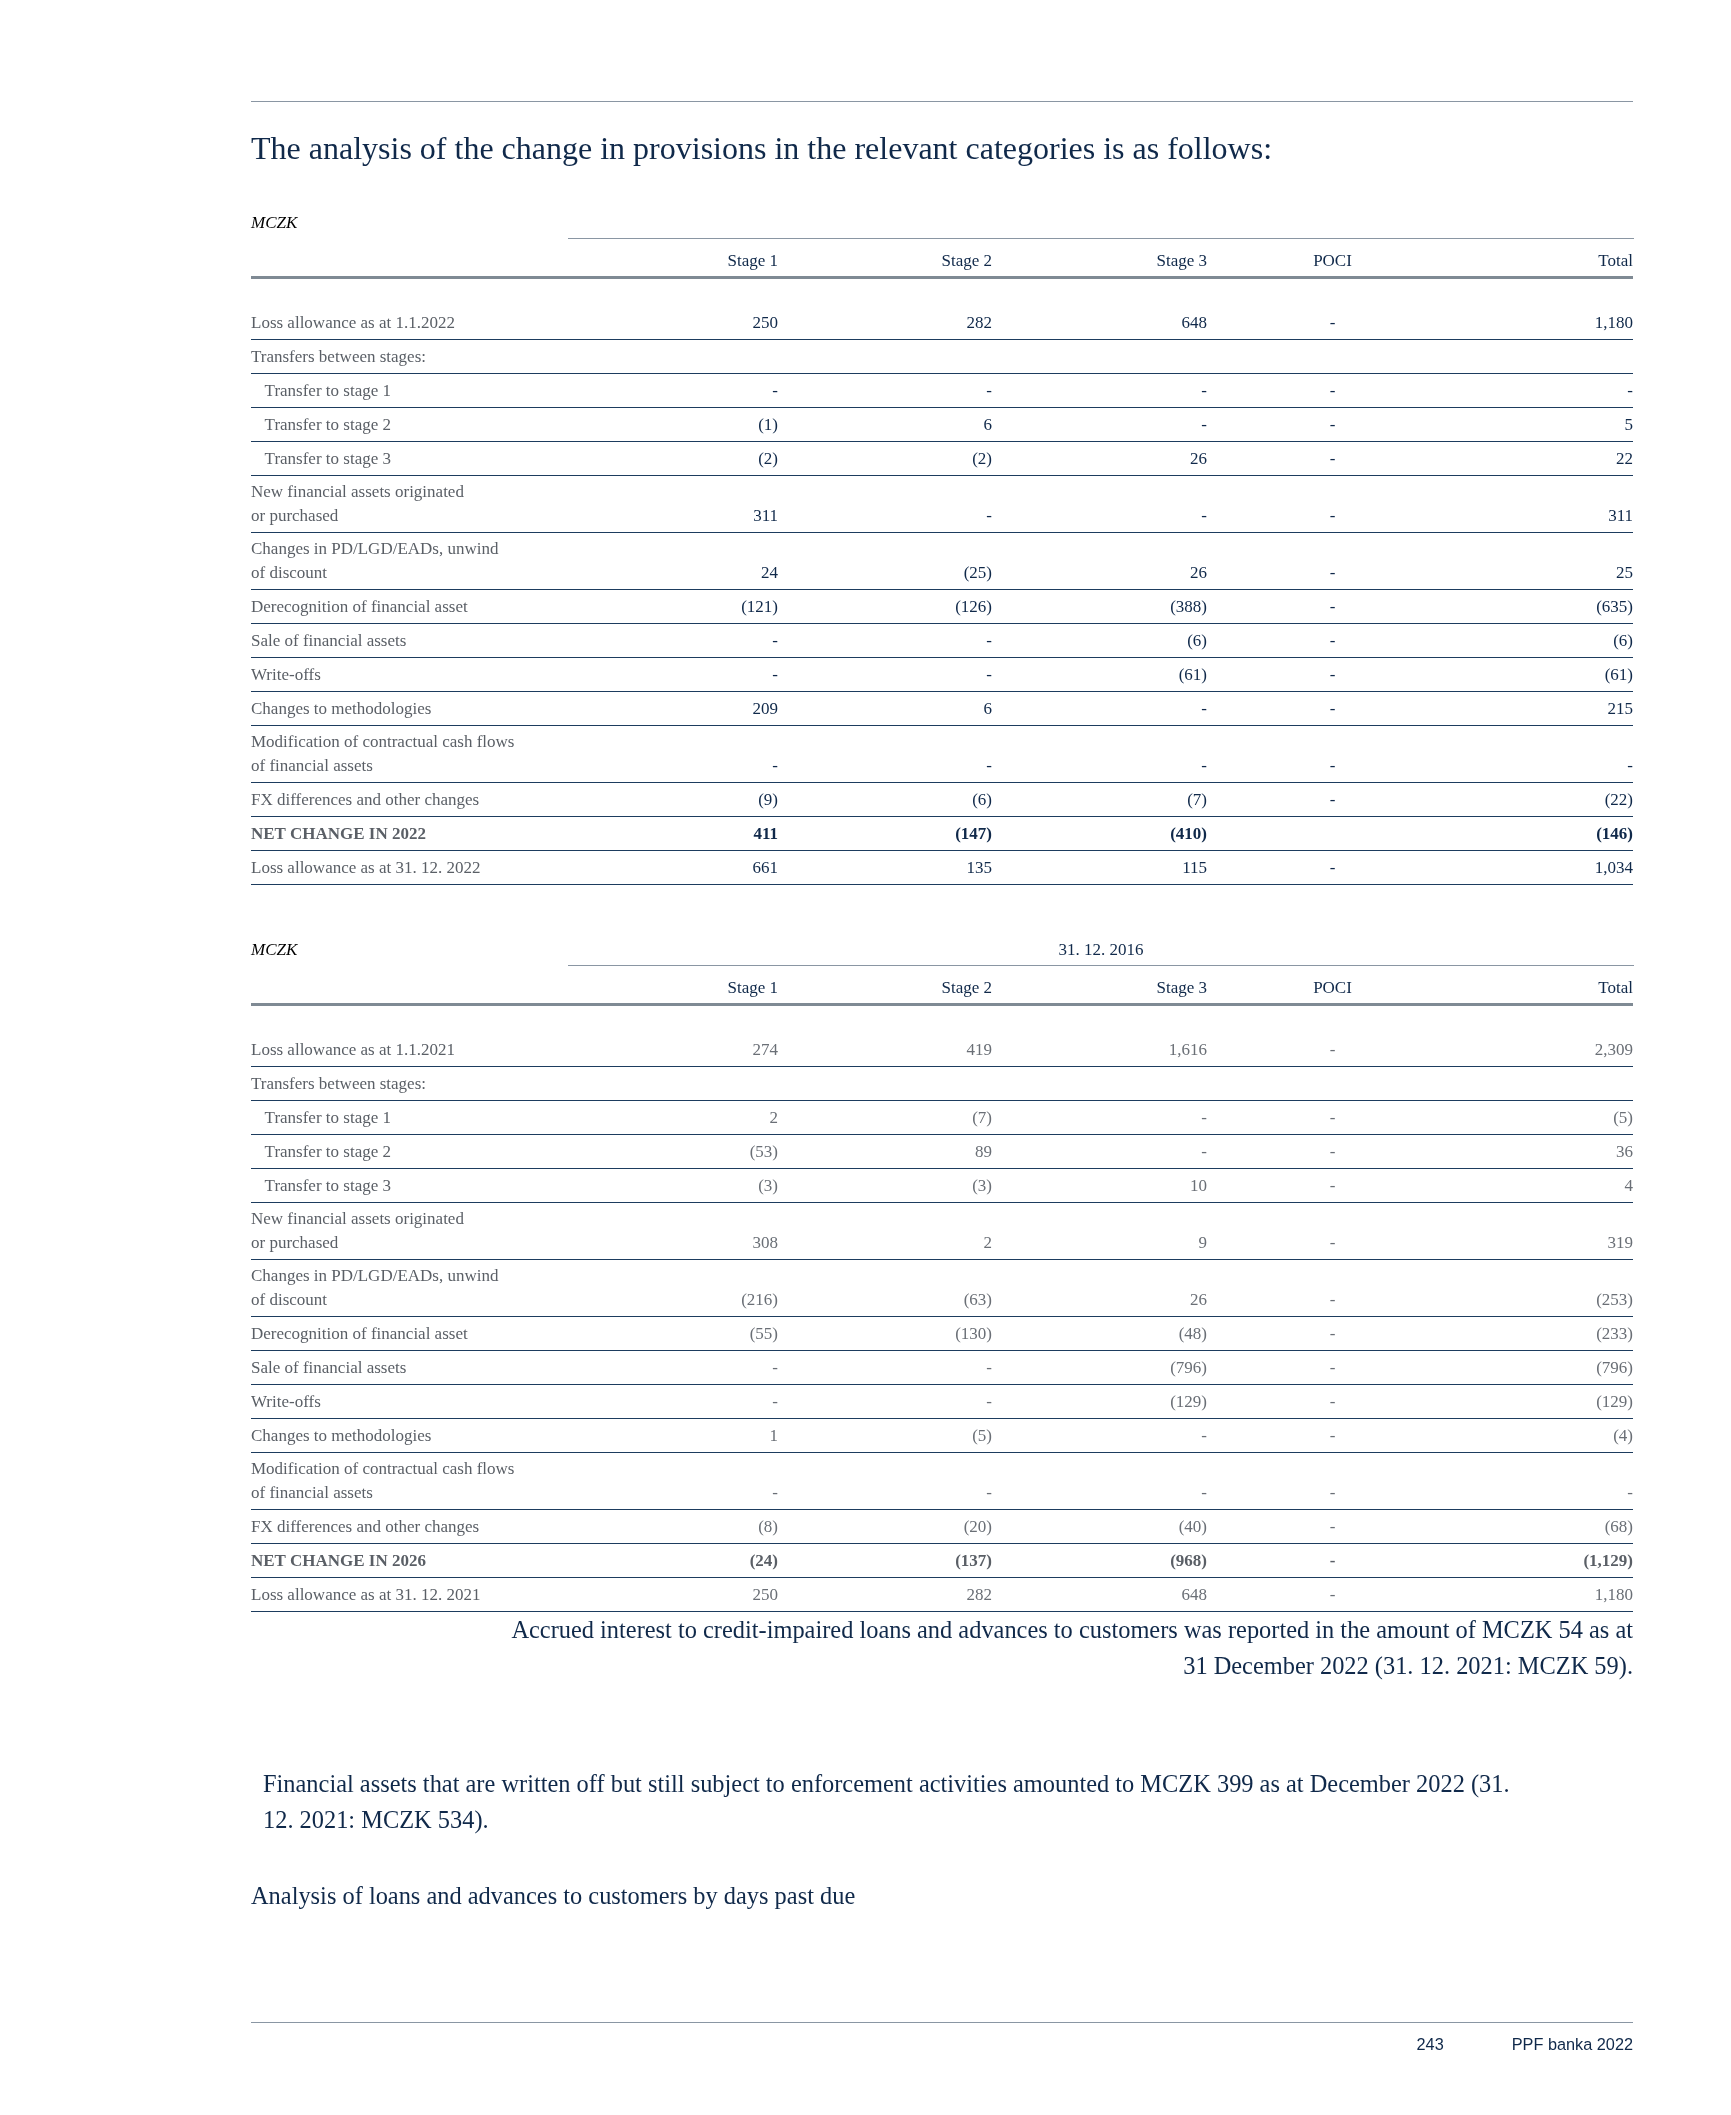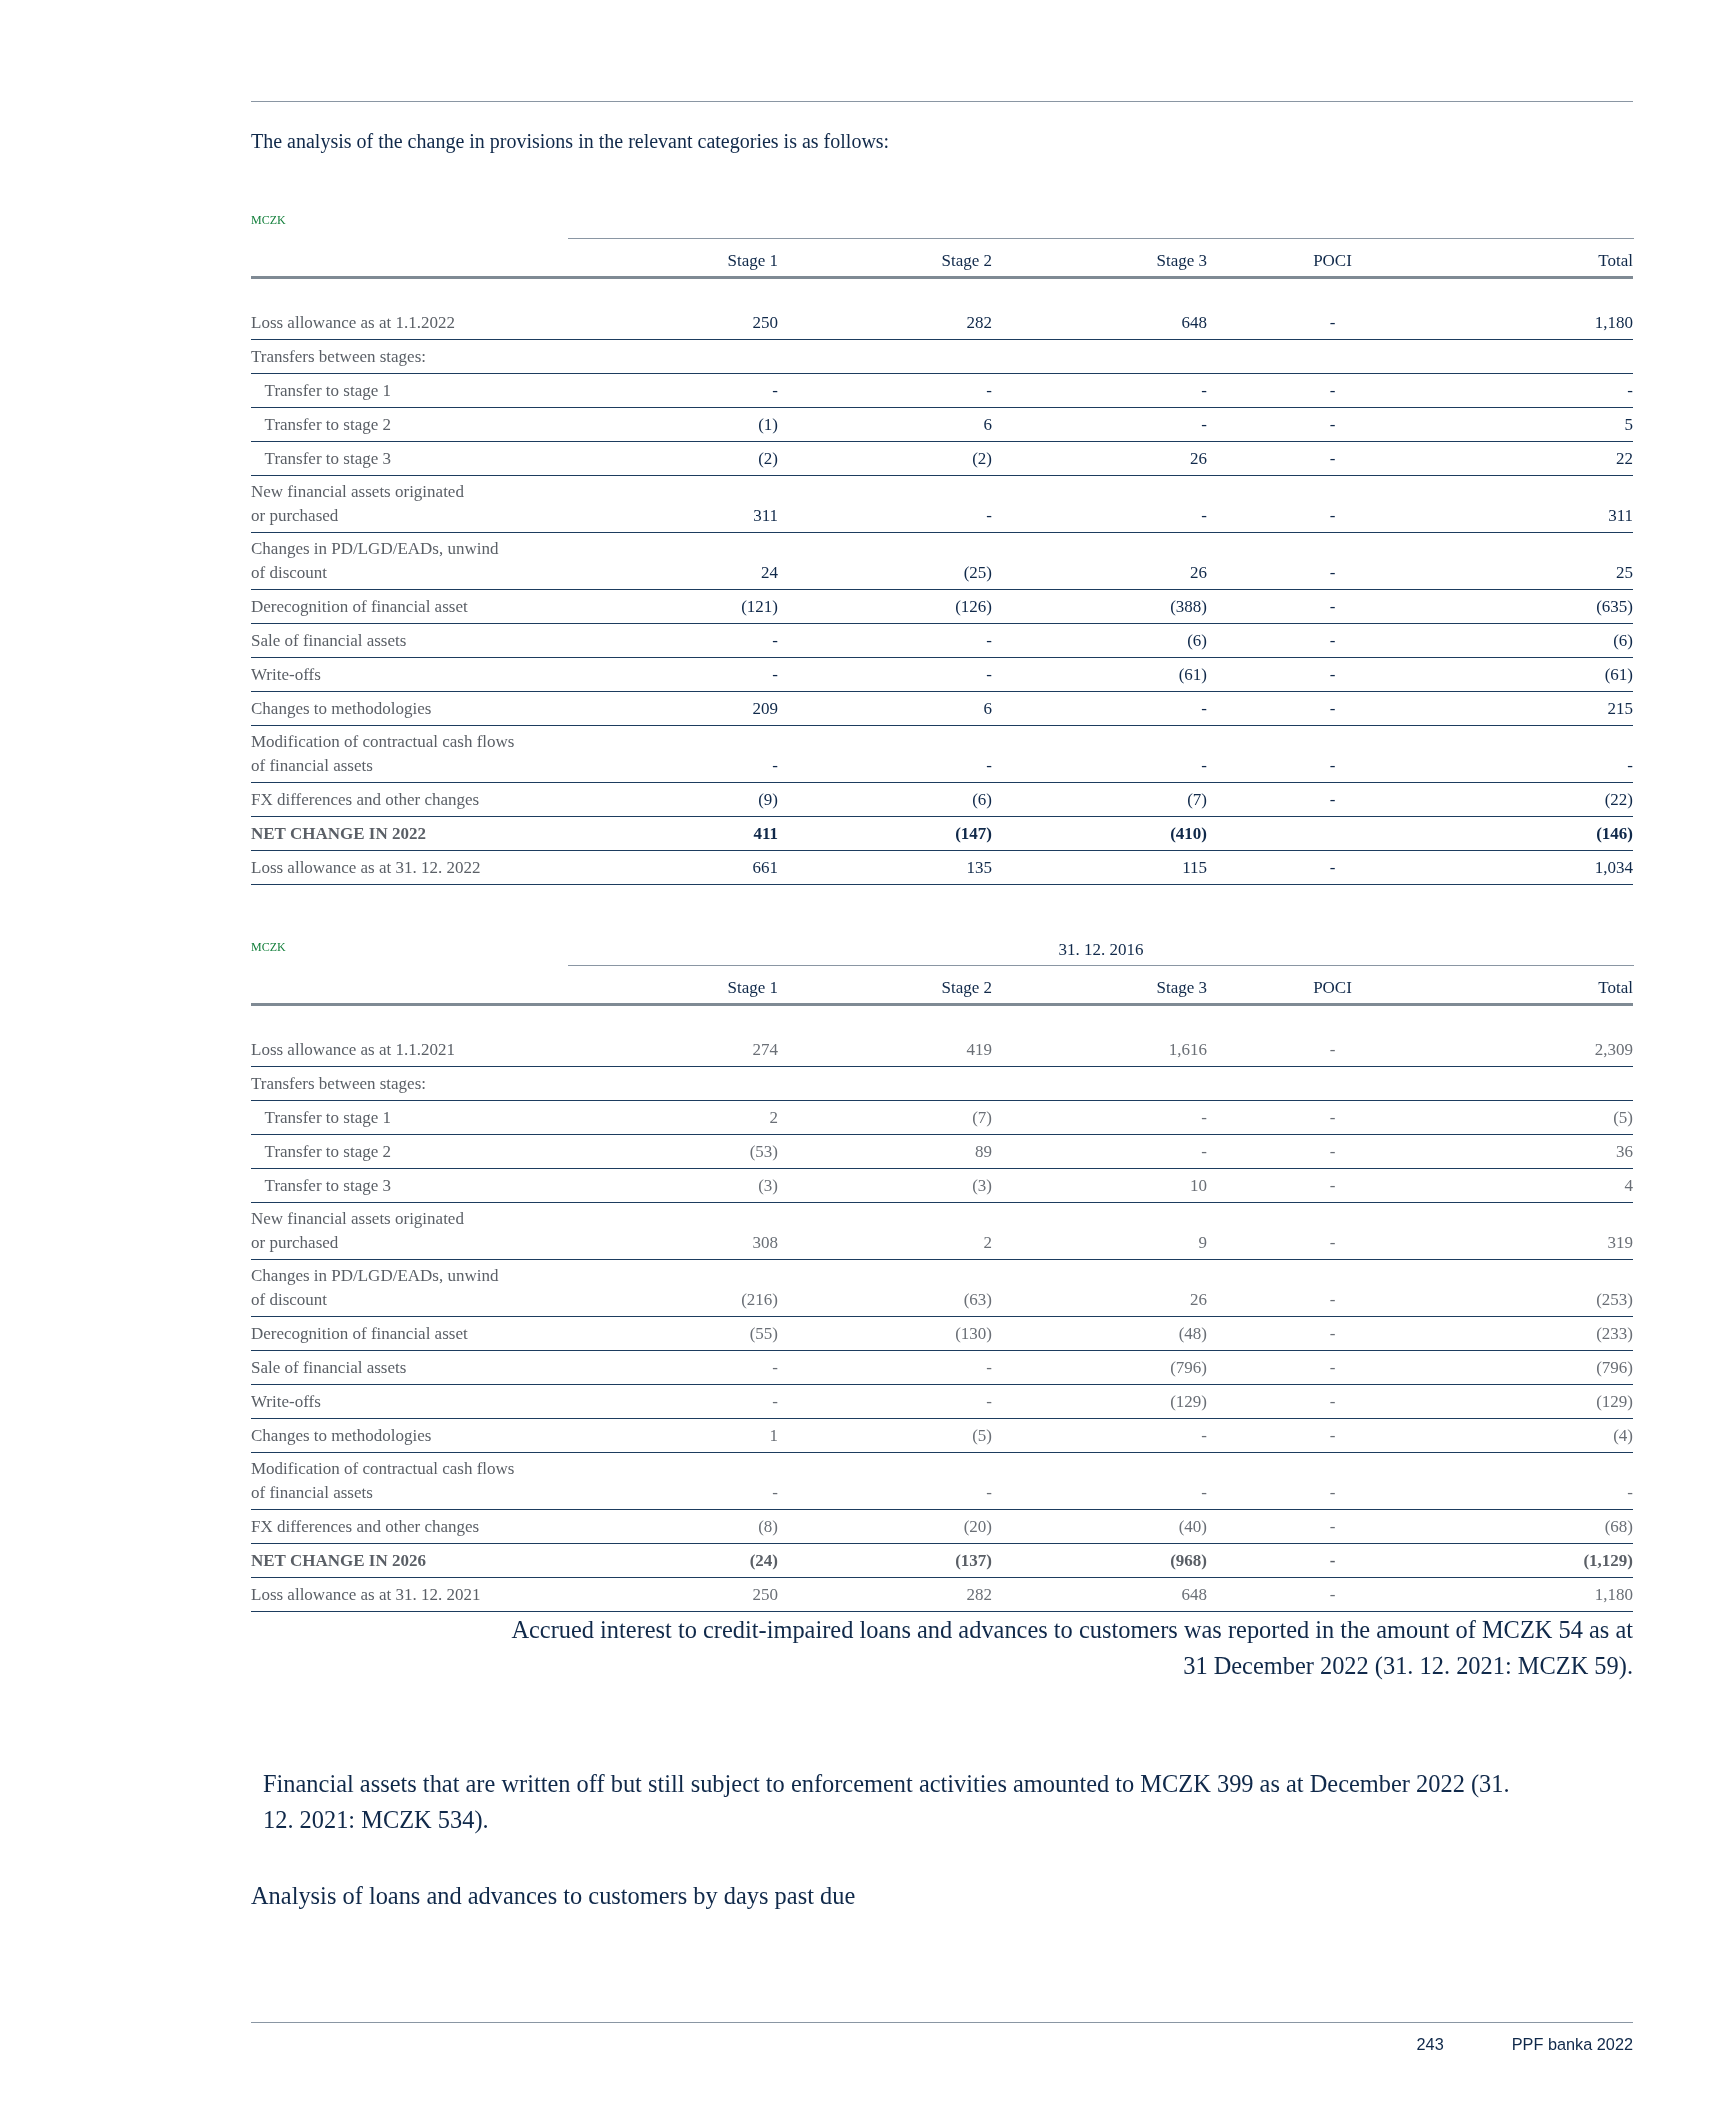--- a/index.html
+++ b/index.html
@@ -1,26 +1,26 @@
 <!DOCTYPE html>
 <html style="font-size:14.5px"><head>
 <meta charset="utf-8">
 <style>
   html, body { margin: 0; padding: 0; background: #ffffff; }
   body { width: 1731px; height: 2116px; position: relative; overflow: hidden; font-family: "DejaVu Serif", "Liberation Serif", serif; color: #0f2a4a; }
   .page { position: absolute; left: 251px; top: 0; width: 1382px; }
   .top-rule { position: absolute; left: 0; top: 101px; width: 1382px; height: 0; border-top: 1.8px solid #8a96a3; }
-  .intro { position: absolute; left: 0; top: 130px; font-family: "Liberation Serif", serif; font-size: 20px; color: #10294a; margin: 0; font-weight: normal; }
+  .intro { position: absolute; left: 0; top: 130px; font-family: "Liberation Serif", serif; font-size: 32px; color: #10294a; margin: 0; font-weight: normal; }
 
   .table-block { position: absolute; left: 0; width: 1382px; }
   .tb-2022 { top: 204px; }
   .tb-2021 { top: 931px; }
 
   .unit-row { position: relative; height: 33px; }
-  .unit-label { position: absolute; left: 0; top: 9px; font-family: "Liberation Serif", serif; font-size: 12px; color: #15803d; }
+  .unit-label { position: absolute; left: 0; top: 9px; font-family: "Liberation Serif", serif; font-size: 17px; color: #000000; font-style: italic; }
   .period-label { position: absolute; left: 317px; width: 1066px; top: 9px; text-align: center; font-family: "Liberation Serif", serif; font-size: 17px; color: #10294a; }
   .period-rule { position: absolute; left: 317px; top: 34px; width: 1066px; border-top: 1.8px solid #8a96a3; }
 
   .head-row { position: relative; height: 34px; margin-top: 5.4px; display: flex; border-bottom: 3.6px solid #7f8a94; }
   .head-row .lbl { width: 317px; }
   .col { width: 213px; text-align: right; font-family: "Liberation Serif", serif; font-size: 17px; color: #10294a; padding-top: 9px; box-sizing: border-box; }
   .col.stage1 { width: 210px; }
   .col.stage2 { width: 214px; }
   .col.stage3 { width: 215px; }
   .col.poci { width: 215px; text-align: center; padding-left: 36px; }

